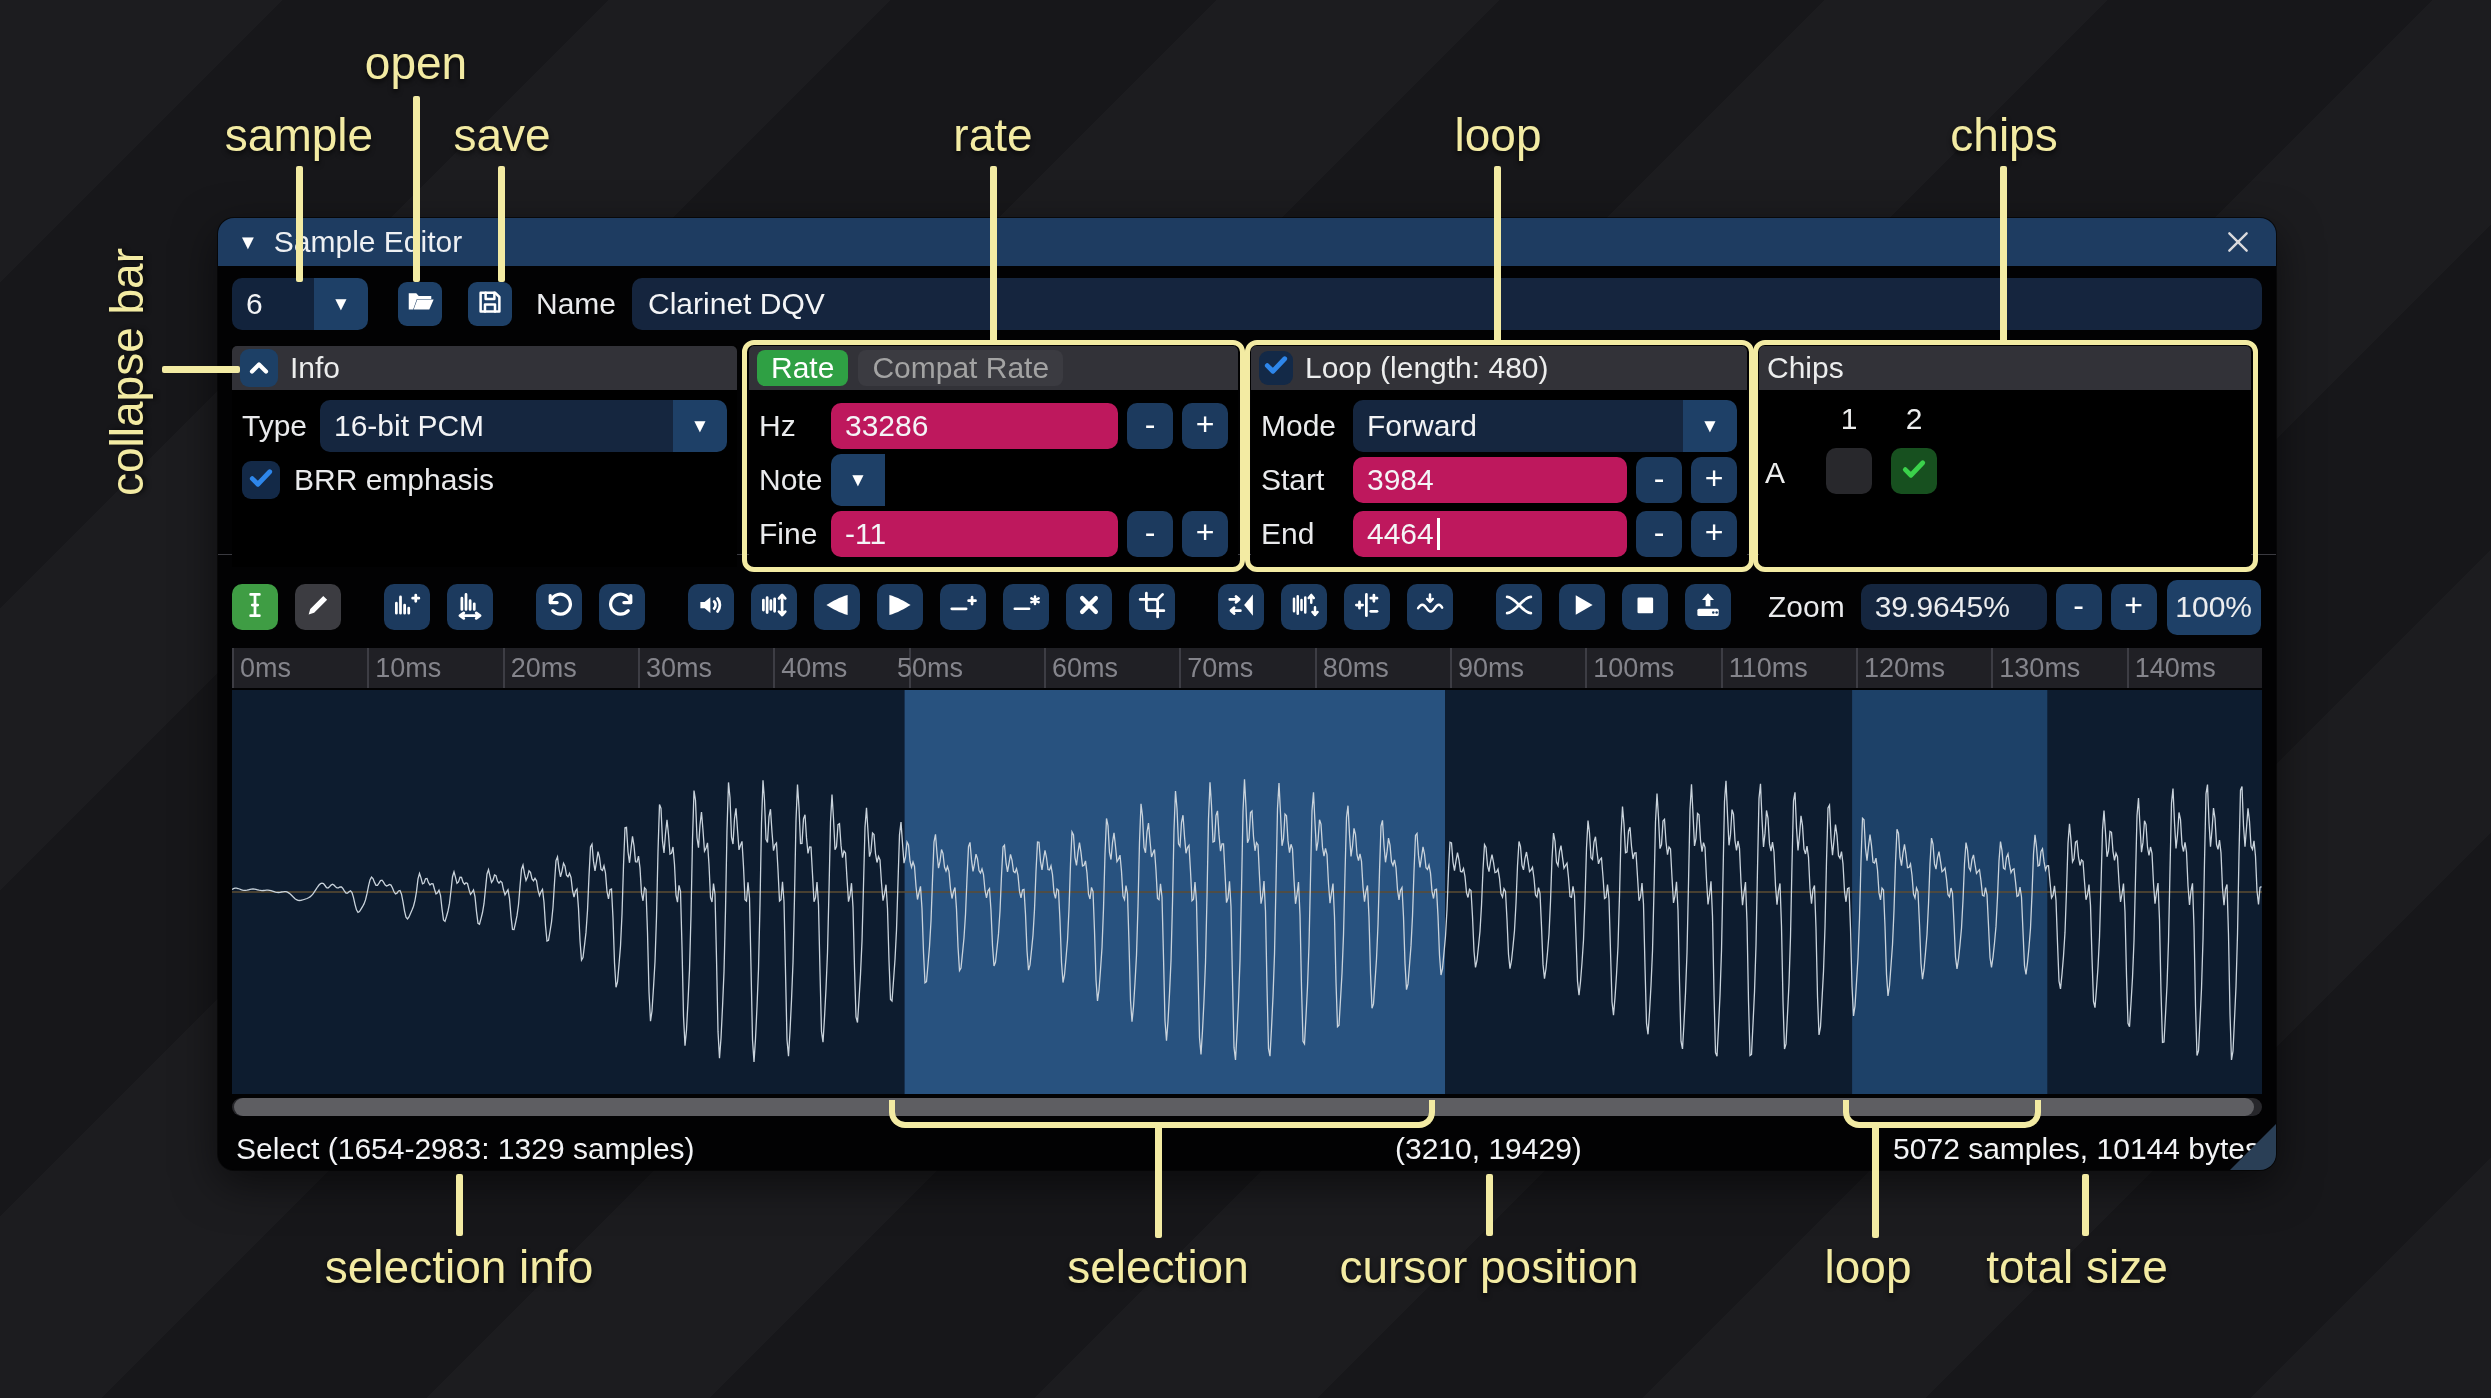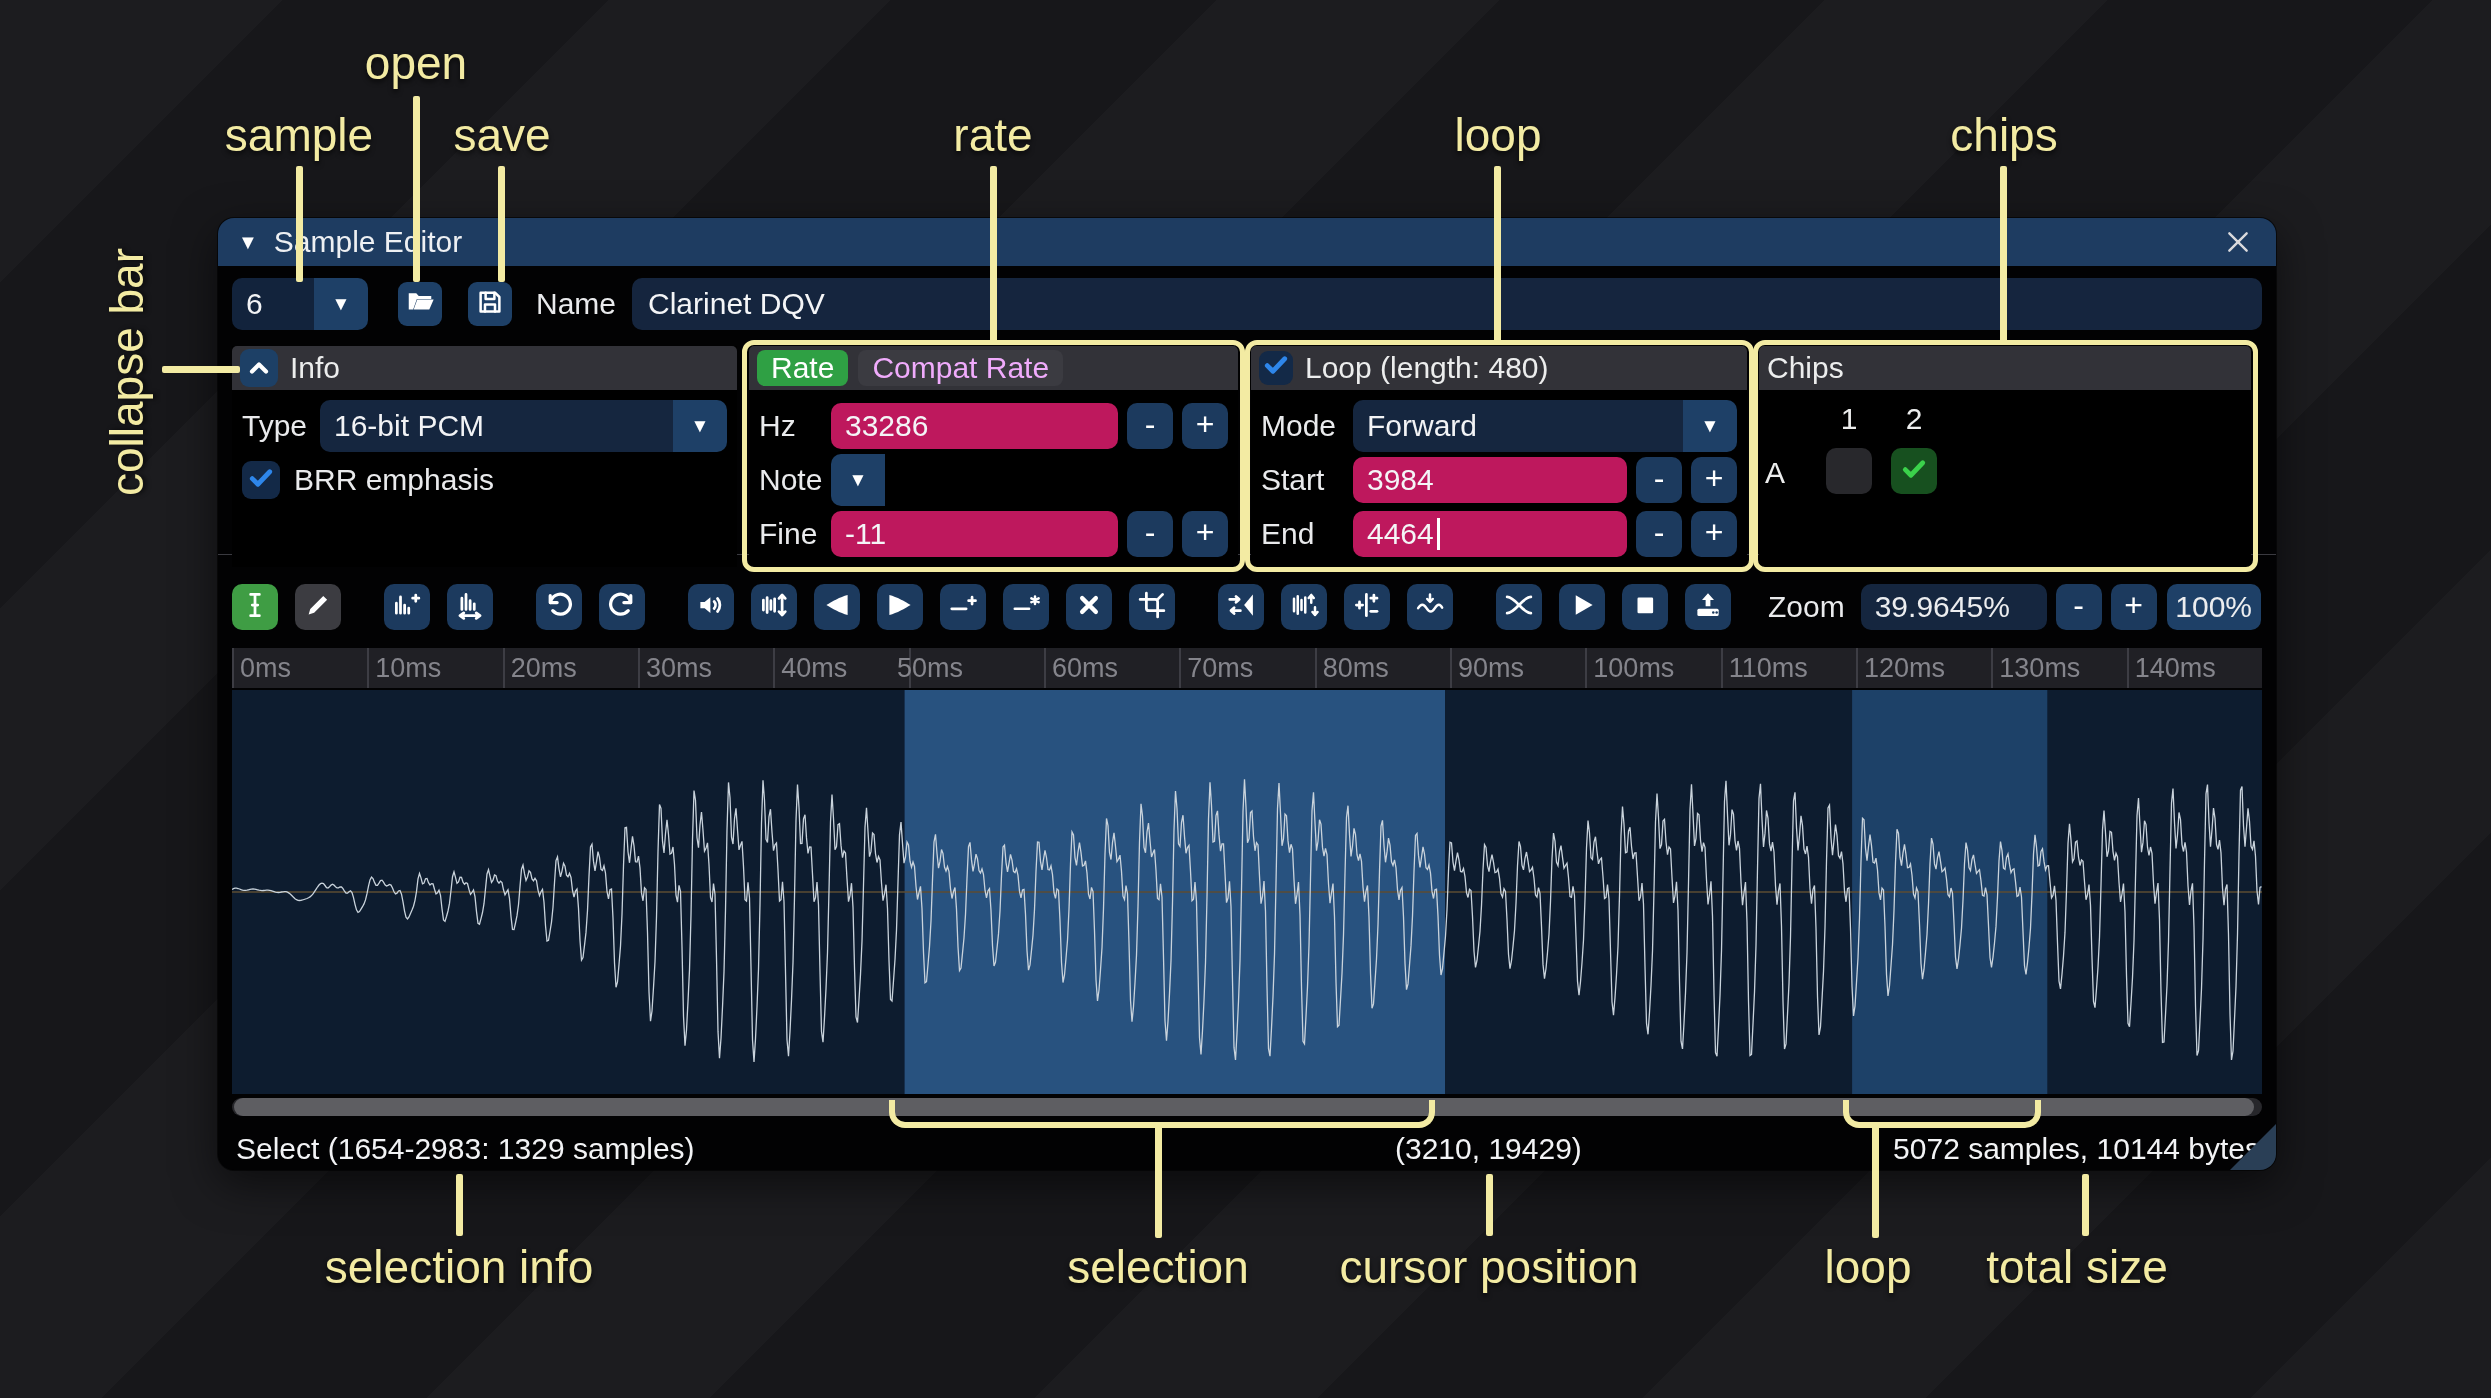--- a/index.html
+++ b/index.html
@@ -49,37 +49,37 @@
   .plabel { font-size:30px; color:#e9eaec; flex:0 0 auto; }
   .input { flex:1; height:46px; background:#be185d; border-radius:10px; display:flex; align-items:center; padding:0 14px; font-size:30px; color:#f4f5f7; }
   .mp { flex:0 0 46px; width:46px; height:46px; margin-left:9px; border-radius:10px; background:#1c3a5e; display:flex; align-items:center; justify-content:center; font-size:32px; color:#fff; padding-bottom:3px; }
   .combo.grow { flex:1; height:52px; }
   .combo.grow .cval { flex:1; background:#15263f; }
   .checkbox { width:38px; height:38px; border-radius:9px; background:#132947; display:flex; align-items:center; justify-content:center; }
   .checkbox.sm { width:34px; height:34px; }
   .collapse-btn { width:38px; height:38px; border-radius:9px; background:#1d4066; display:flex; align-items:center; justify-content:center; }
   .tab { height:36px; border-radius:8px; padding:0 14px; display:flex; align-items:center; font-size:30px; color:#fff; }
   .tab.on { background:#2fa044; }
-  .tab.off { background:#3b3b41; color:#f0abfc; }
+  .tab.off { background:#3b3b41; color:#a3a3a3; }
   .caret { display:inline-block; width:3px; height:32px; background:#fff; margin-left:3px; }
 
   .chip-hdr { position:absolute; width:46px; text-align:center; top:12px; font-size:30px; color:#eceded; }
   .chip-row-label { position:absolute; left:6px; top:66px; font-size:30px; color:#eceded; }
   .chip-cell { position:absolute; top:58px; width:46px; height:46px; border-radius:10px; background:#28282c; display:flex; align-items:center; justify-content:center; }
   .chip-cell.on { background:#17501f; }
 
   
   .toolbar { position:absolute; left:14px; right:14px; top:364px; height:50px; display:flex; align-items:center; }
   .tbtn { width:46px; height:46px; border-radius:10px; background:#1c3a5e; margin-right:17px; display:flex; align-items:center; justify-content:center; }
   .tbtn.grp { margin-left:26px; }
   .tbtn.active { background:#3f9d44; }
   .tbtn.gray { background:#3c3c41; }
   .zoom-label { font-size:30px; margin-left:20px; margin-right:16px; color:#e9eaec; }
   .zoom-field { width:186px; height:46px; background:#15263f; border-radius:10px; display:flex; align-items:center; padding:16px 14px; font-size:30px; }
-  .zoom-reset { width:94px; height:46px; margin-left:10px; background:#1e4067; border-radius:10px; display:flex; align-items:center; justify-content:center; font-size:30px; }
+  .zoom-reset { width:94px; height:55px; margin-left:10px; background:#1e4067; border-radius:10px; display:flex; align-items:center; justify-content:center; font-size:30px; }
 
   
   .timeline { position:absolute; left:14px; right:14px; top:430px; height:40px; background:#202025; overflow:hidden; }
   .tick-line { position:absolute; top:0; width:2px; height:40px; background:#3d3d44; }
   .tick-label { position:absolute; top:5px; font-size:27px; color:#85858c; white-space:nowrap; }
   .waveview { position:absolute; left:14px; right:14px; top:472px; height:404px; background:#0d1c2f; }
   .scrollbar { position:absolute; left:14px; right:14px; top:880px; height:18px; background:#27272b; border-radius:9px; }
   .scroll-thumb { position:absolute; left:2px; right:8px; top:0; height:18px; background:#5e5e62; border-radius:9px; }
   .statusbar { position:absolute; left:14px; right:14px; top:908px; height:44px; }
   .statusbar span { position:absolute; top:6px; font-size:30px; color:#f2f3f5; white-space:nowrap; }

